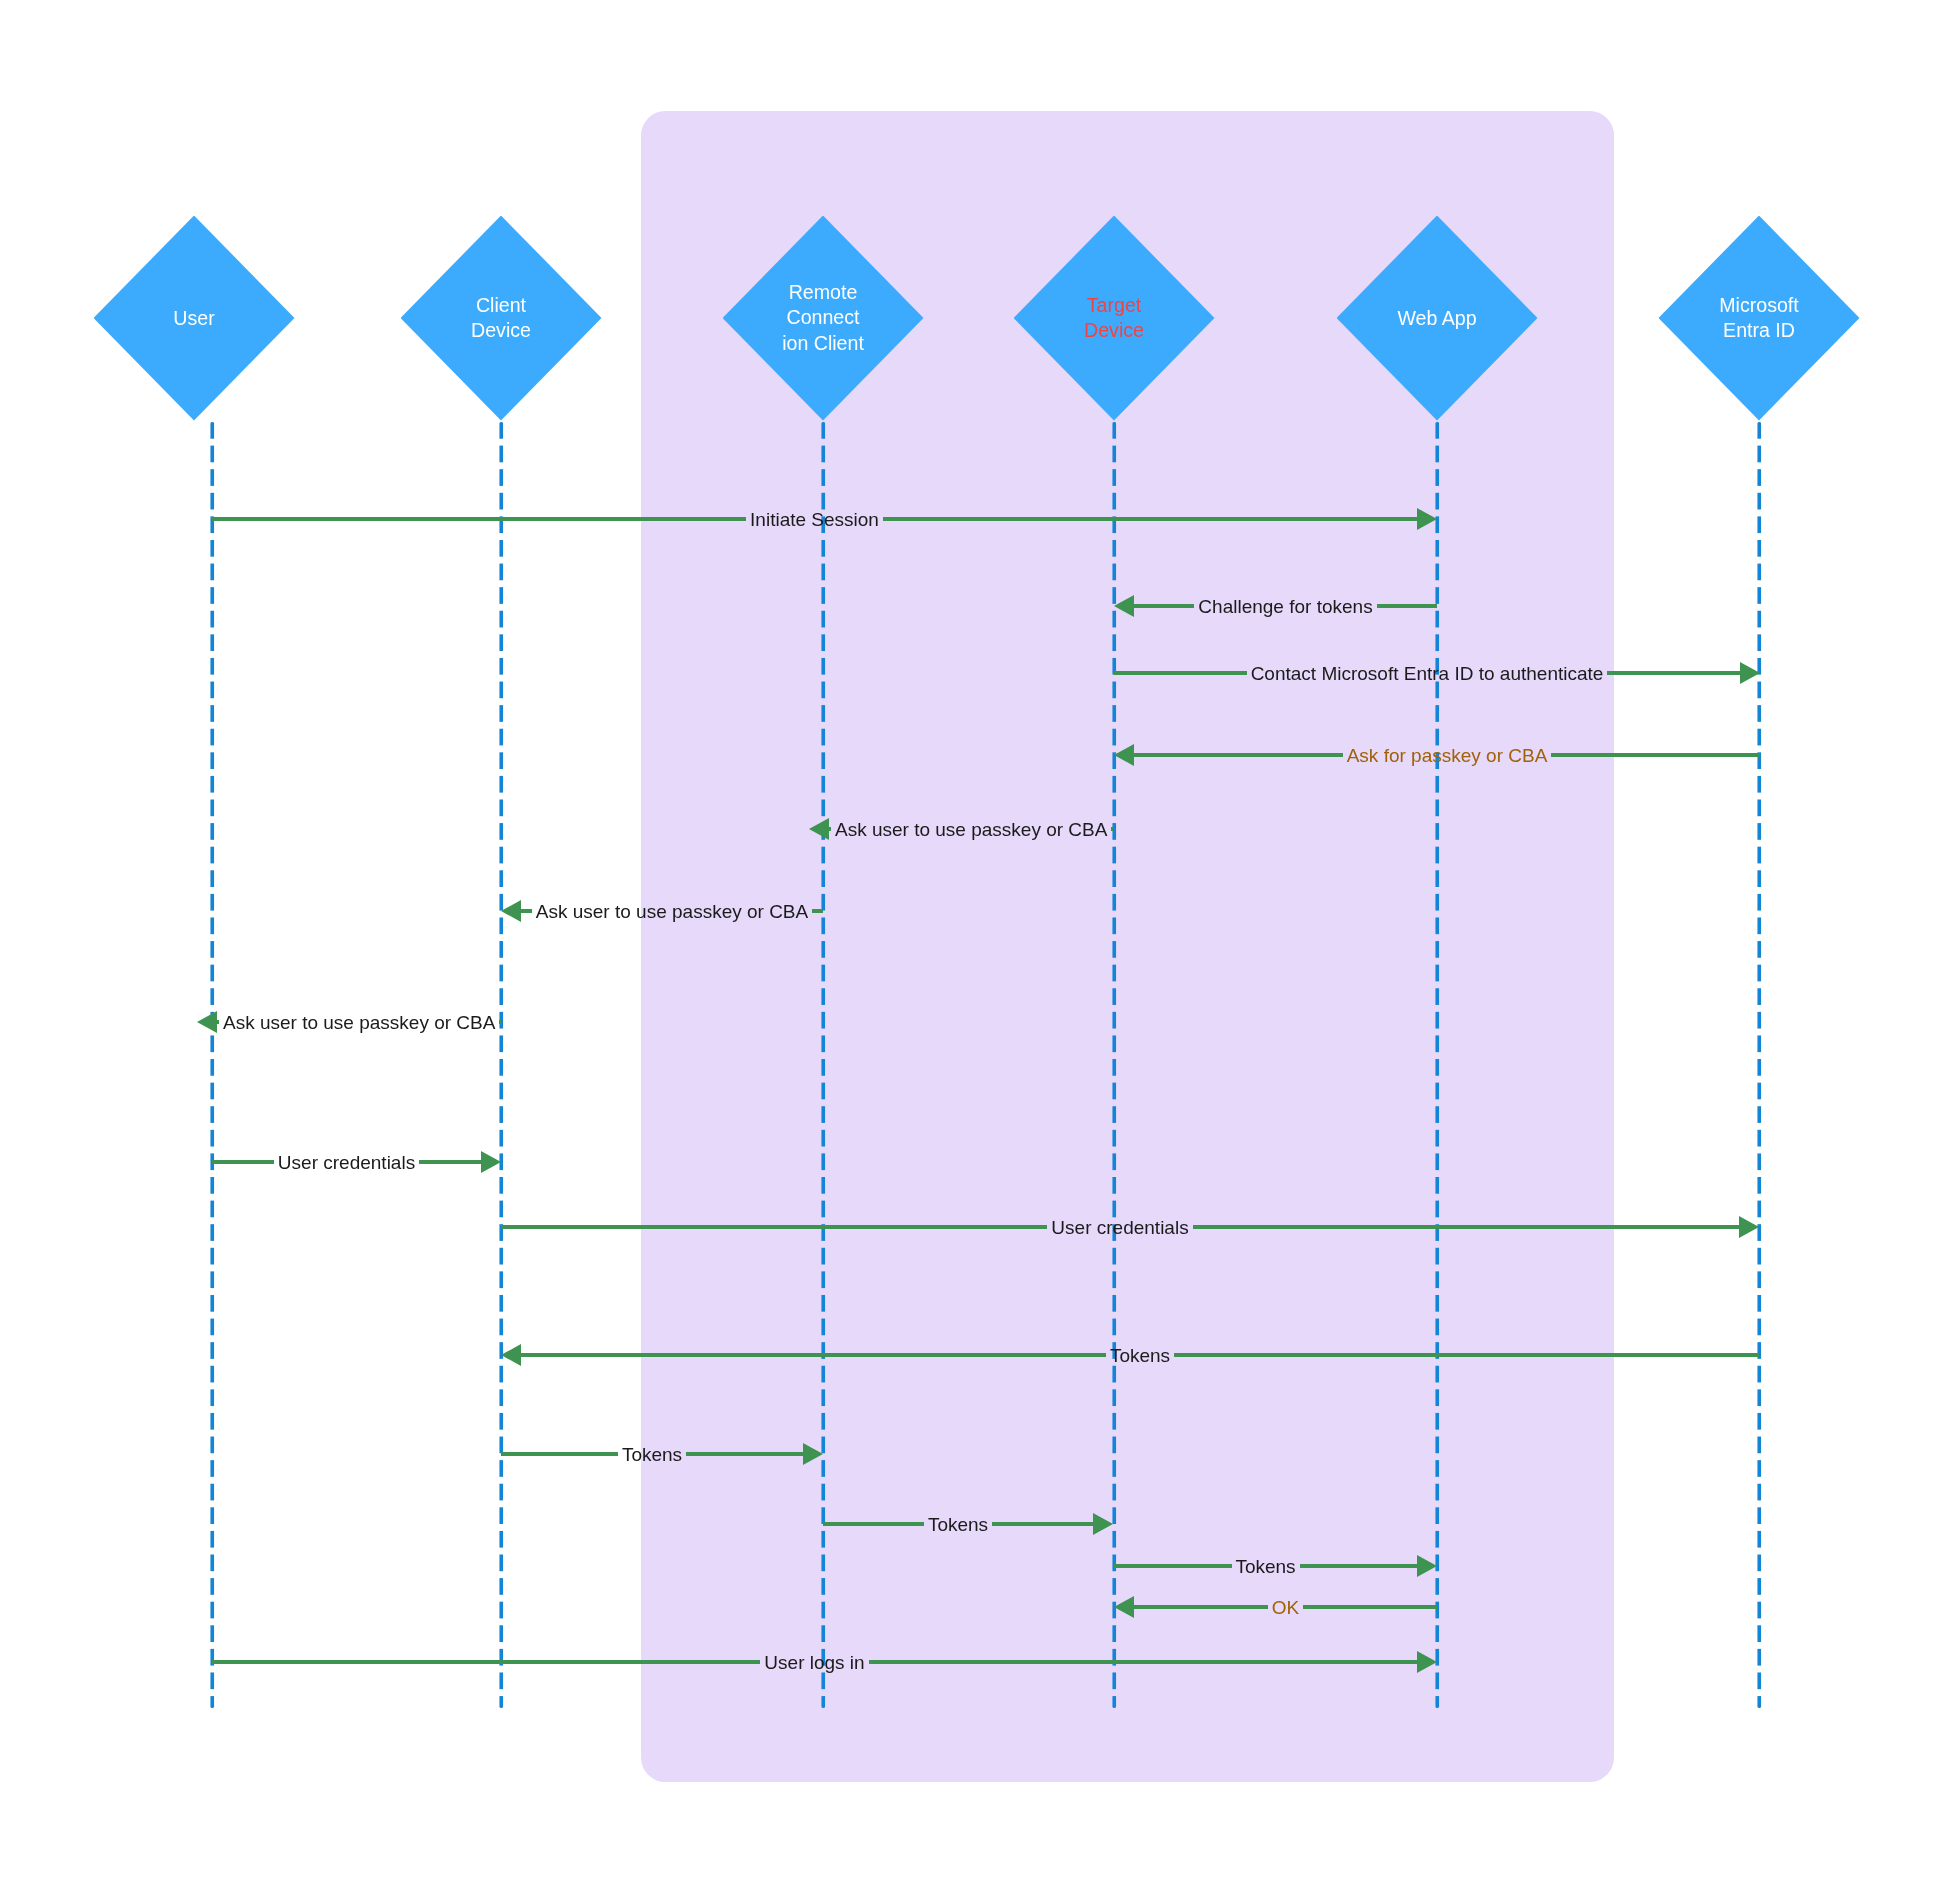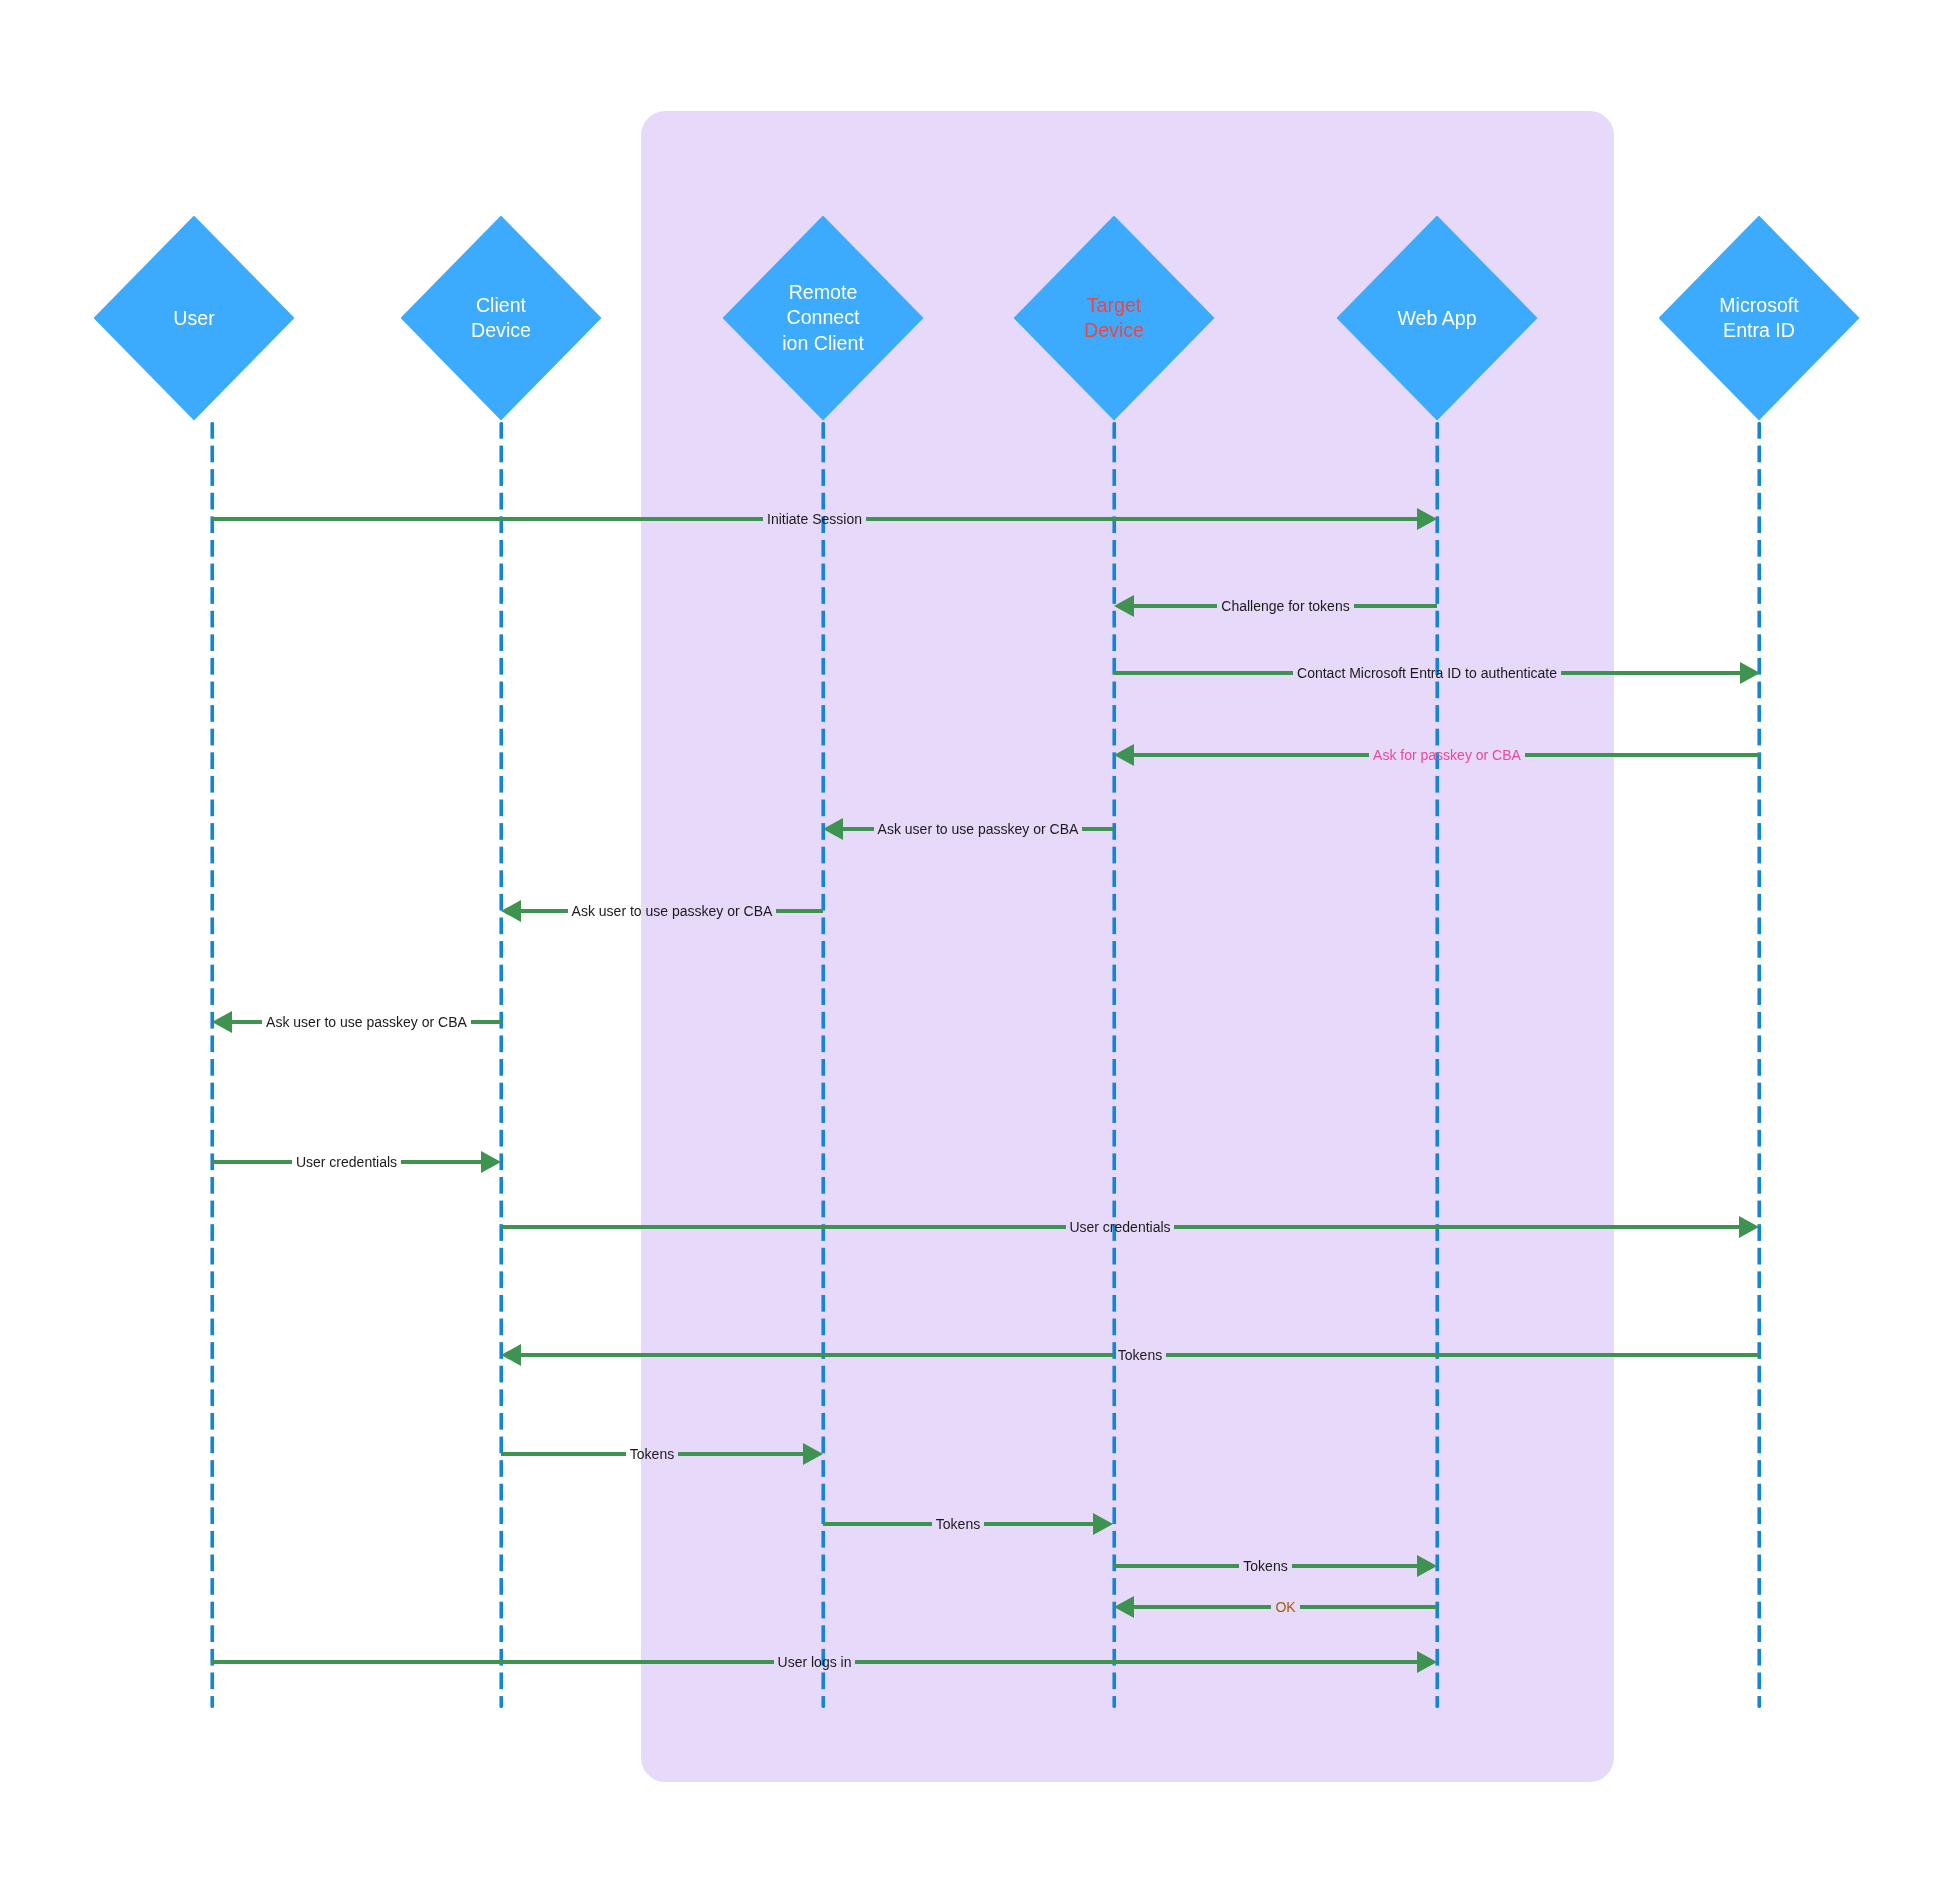--- a/index.html
+++ b/index.html
@@ -85,21 +85,21 @@
     align-items: center;
   }
   .msg-seg {
     height: 4.8px;
     background: #3e9350;
     flex: 1 1 auto;
     min-width: 1.7px;
   }
   .msg-label {
     flex: 0 0 auto;
-    font-size: 14px;
+    font-size: 19px;
     color: #1b1b1b;
     white-space: nowrap;
     padding: 0 3.9px;
     line-height: 1;
   }
   .arrow-head {
     flex: 0 0 auto;
     width: 0;
     height: 0;
   }
@@ -177,21 +177,21 @@
         <div class="arrow-head arrow-left" style="border-right-color: rgb(62, 147, 80);"></div>
       </div>
       <div class="message" style="left: 1114px; width: 646px; top: 673px;">
         <div class="msg-seg" style="background: rgb(62, 147, 80);"></div>
         <div class="msg-label" style="color: rgb(27, 27, 27);">Contact Microsoft Entra ID to authenticate</div>
         <div class="msg-seg" style="background: rgb(62, 147, 80);"></div>
         <div class="arrow-head arrow-right" style="border-left-color: rgb(62, 147, 80);"></div>
       </div>
       <div class="message msg-rtl" style="left: 1114px; width: 646px; top: 755px;">
         <div class="msg-seg" style="background: rgb(62, 147, 80);"></div>
-        <div class="msg-label" style="color: #ec4899;">Ask for passkey or CBA</div>
+        <div class="msg-label" style="color: #a16207;">Ask for passkey or CBA</div>
         <div class="msg-seg" style="background: rgb(62, 147, 80);"></div>
         <div class="arrow-head arrow-left" style="border-right-color: rgb(62, 147, 80);"></div>
       </div>
       <div class="message msg-rtl" style="left: 823px; width: 290px; top: 829px;">
         <div class="msg-seg" style="background: rgb(62, 147, 80);"></div>
         <div class="msg-label" style="color: rgb(27, 27, 27);">Ask user to use passkey or CBA</div>
         <div class="msg-seg" style="background: rgb(62, 147, 80);"></div>
         <div class="arrow-head arrow-left" style="border-right-color: rgb(62, 147, 80);"></div>
       </div>
       <div class="message msg-rtl" style="left: 501px; width: 322px; top: 911px;">

